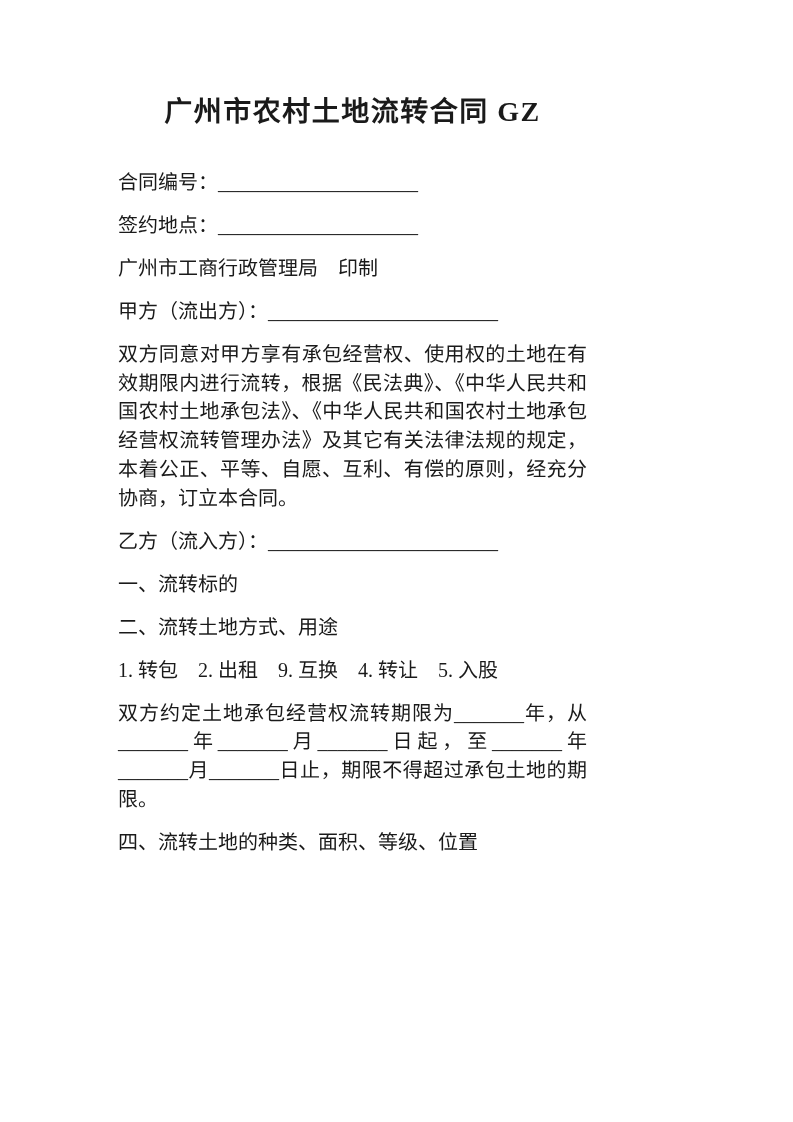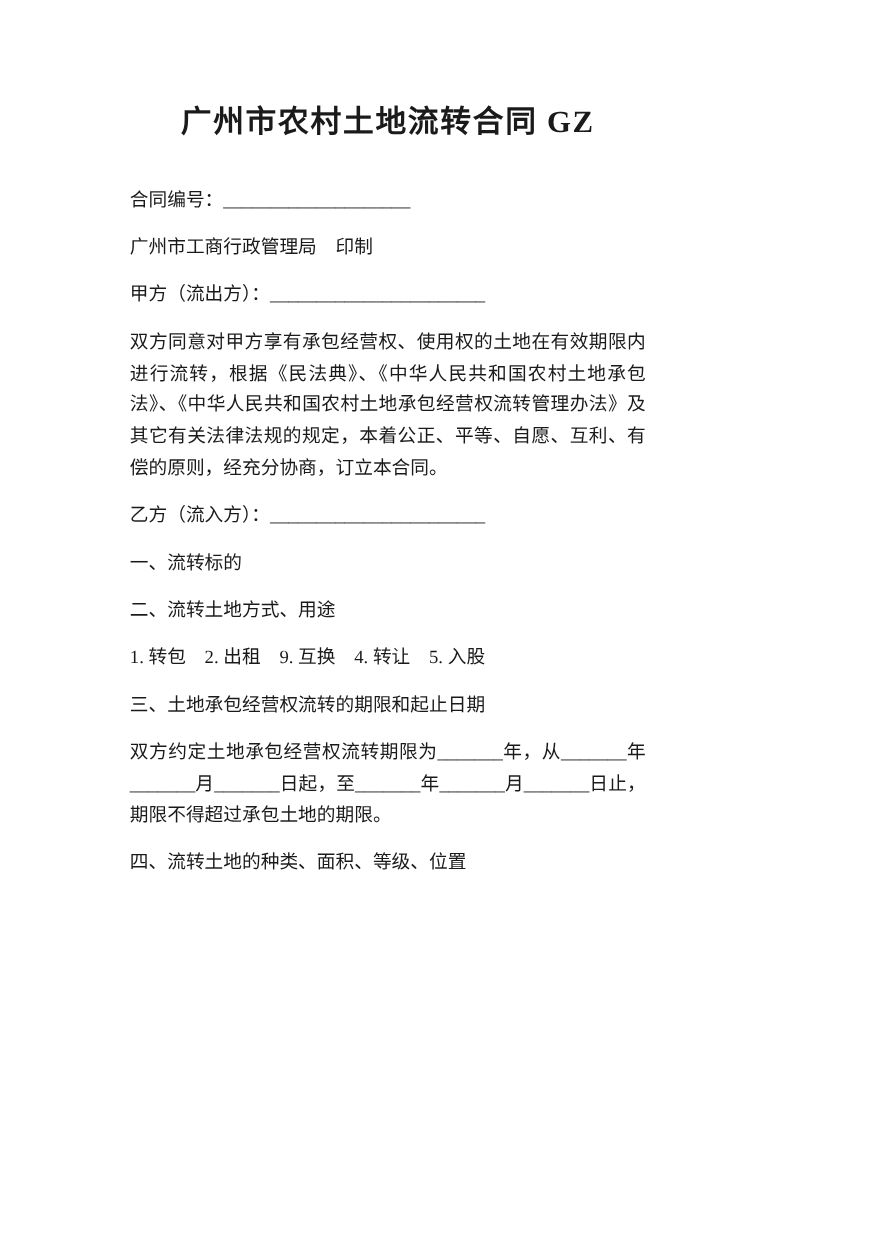--- a/index.html
+++ b/index.html
@@ -24,47 +24,47 @@
   .doc-title {
     font-size: 28px;
     line-height: 40px;
     font-weight: 700;
     text-align: center;
     letter-spacing: 1.5px;
     margin: 0 0 36px 0;
     white-space: nowrap;
   }
   .block {
-    font-size: 17px;
+    font-size: 20px;
     line-height: 28.7px;
     margin: 0 0 14.3px 0;
     text-align: justify;
   }
   .block.single {
     text-align: left;
     white-space: nowrap;
   }
 </style>
 </head>
 <body>
 
 <div class="page">
 
   <h1 class="doc-title">广州市农村土地流转合同 GZ</h1>
 
   <p class="block single">合同编号：____________________</p>
+  <p class="block single">签约地点：____________________</p>
   <p class="block single">广州市工商行政管理局　印制</p>
   <p class="block single">甲方（流出方）：_______________________</p>
   <p class="block">双方同意对甲方享有承包经营权、使用权的土地在有效期限内进行流转，根据《民法典》、《中华人民共和国农村土地承包法》、《中华人民共和国农村土地承包经营权流转管理办法》及其它有关法律法规的规定，本着公正、平等、自愿、互利、有偿的原则，经充分协商，订立本合同。</p>
 
   <p class="block single">乙方（流入方）：_______________________</p>
 
   <p class="block single">一、流转标的</p>
 
   <p class="block single">二、流转土地方式、用途</p>
   <p class="block single">1. 转包　2. 出租　9. 互换　4. 转让　5. 入股</p>
 
-  <p class="block single">三、土地承包经营权流转的期限和起止日期</p>
   <p class="block">双方约定土地承包经营权流转期限为_______年，从_______年_______月_______日起，至_______年_______月_______日止，期限不得超过承包土地的期限。</p>
 
   <p class="block single">四、流转土地的种类、面积、等级、位置</p>
 
 </div>
 
 </body></html>

